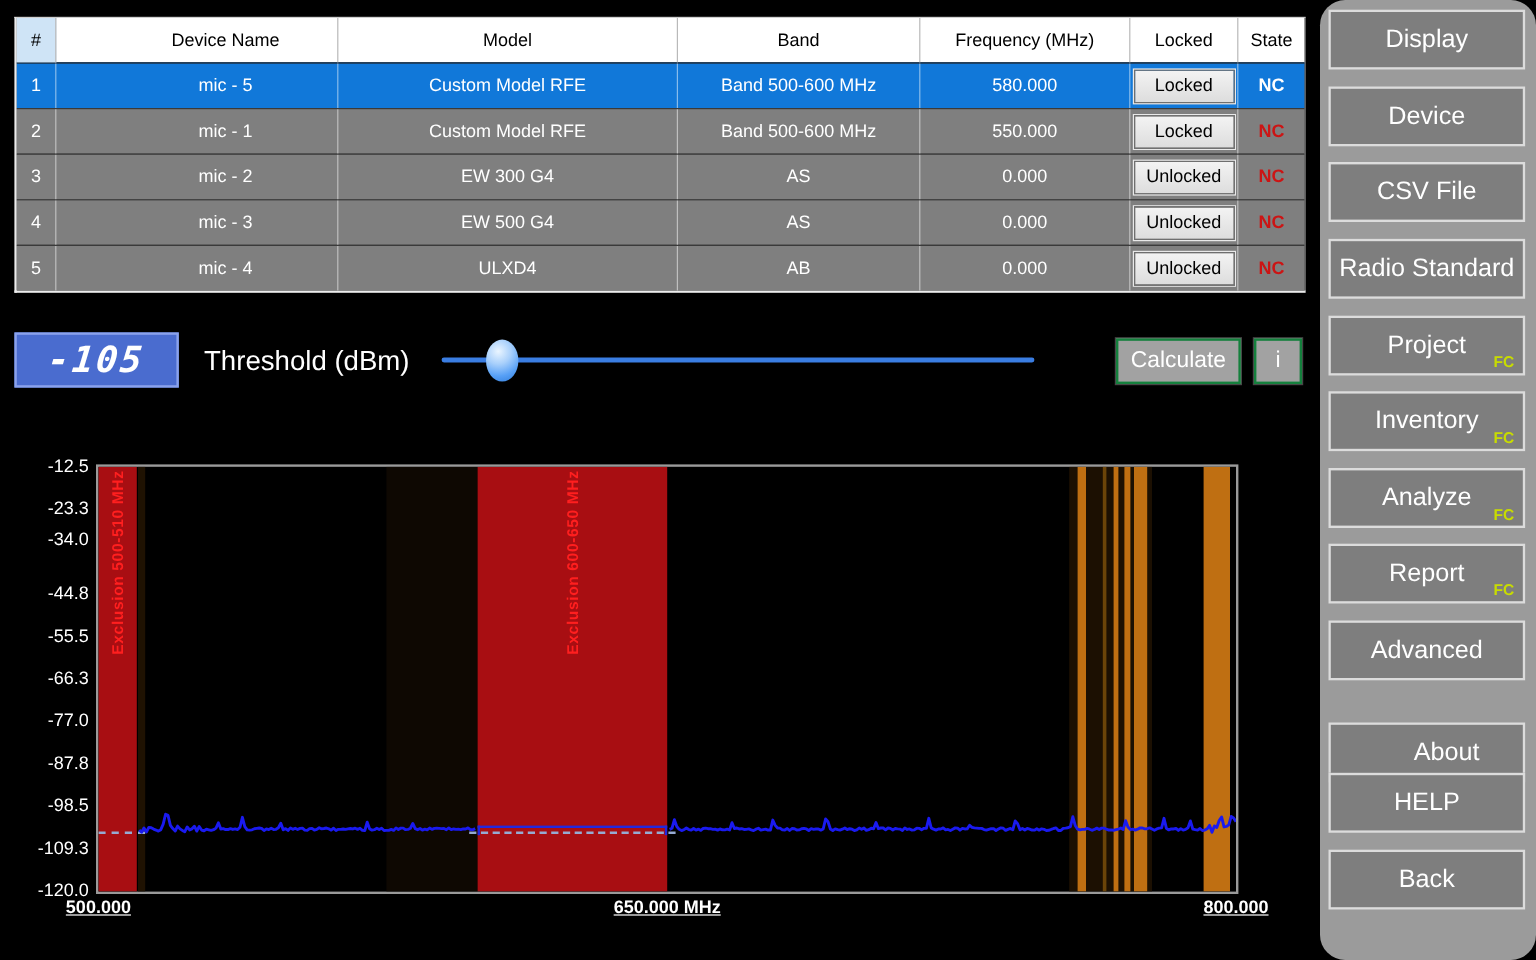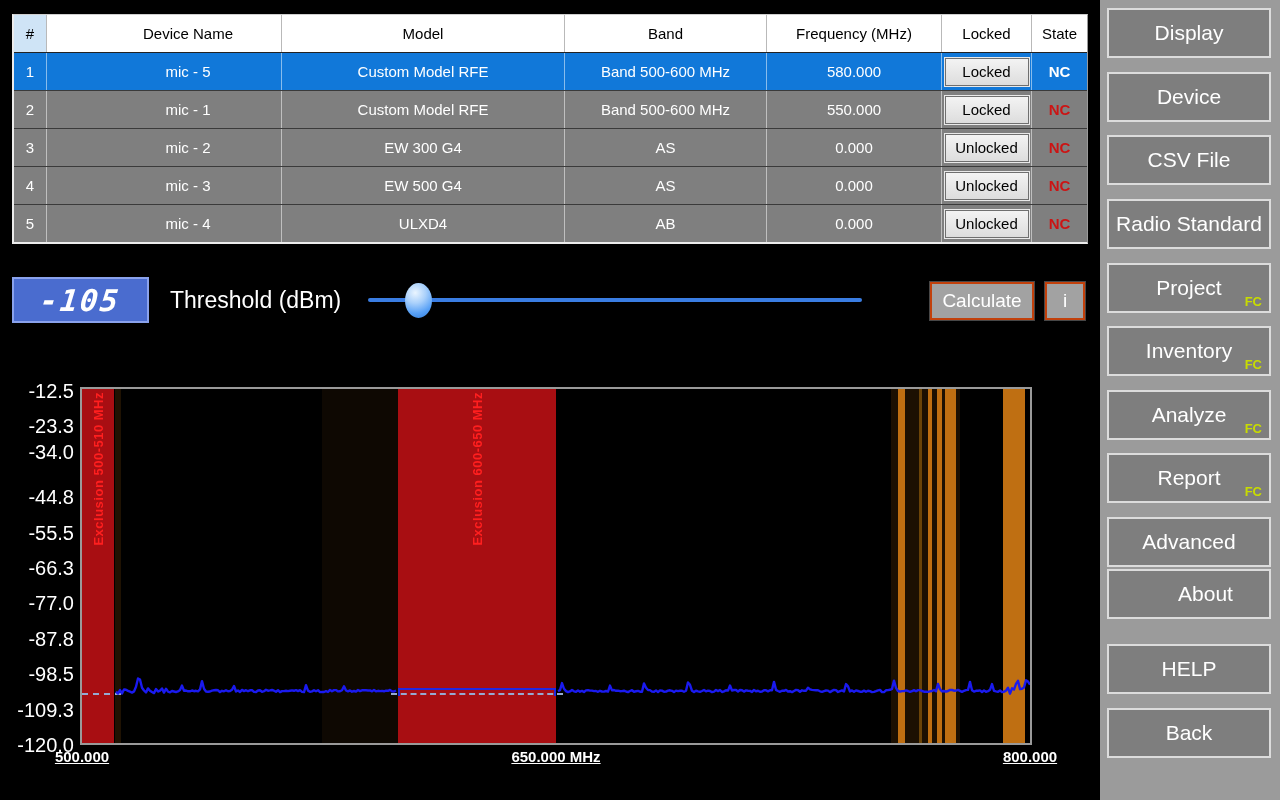--- a/index.html
+++ b/index.html
@@ -19,35 +19,35 @@
   .c0{width:33px;}.c1{width:235px;padding-left:48px;}.c2{width:283px;}.c3{width:202px;}.c4{width:175px;}.c5{width:90px;}.c6{width:55px;flex:1;}
   .lockbtn{width:84px;height:28px;background:linear-gradient(#f3f3f3,#dddddd);border:1px solid #6f6f6f;box-shadow:0 0 0 1px #e9e9e9;color:#000;font-size:15px;font-family:inherit;padding:0;}
 
   
   .lcd{position:absolute;left:12px;top:277px;width:137px;height:46px;background:#4a6ccf;border:2px solid #8aa2ec;display:flex;align-items:center;justify-content:center;box-sizing:border-box;}
   .lcd-text{font-family:"DejaVu Sans Mono",monospace;font-style:italic;font-weight:bold;font-size:30px;color:#fff;letter-spacing:2px;transform:skewX(-6deg);}
   .th-label{position:absolute;left:170px;top:287px;font-size:23px;color:#fff;}
   .slider{position:absolute;left:368px;top:282px;width:494px;height:38px;}
   .track{position:absolute;left:0;top:16px;width:100%;height:4px;background:#3a7de2;border-radius:2px;}
   .thumb{position:absolute;top:1px;width:27px;height:35px;border-radius:50%;background:radial-gradient(circle at 38% 28%,#eaf5ff 0%,#a9d0fb 35%,#57a0f6 68%,#2e7ad8 100%);}
-  .btn{position:absolute;top:282px;height:38px;background:#a2a2a2;border:2px solid #c2410c;box-shadow:0 0 0 1px #474747;color:#fff;font-size:19px;font-family:inherit;box-sizing:border-box;padding:0;}
+  .btn{position:absolute;top:282px;height:38px;background:#a2a2a2;border:2px solid #15803d;box-shadow:0 0 0 1px #474747;color:#fff;font-size:19px;font-family:inherit;box-sizing:border-box;padding:0;}
   .btn.calc{left:930px;width:104px;}
   .btn.info{left:1045px;width:40px;}
 
   
   .plot{position:absolute;left:80px;top:387px;width:948px;height:354px;background:#000;border:2px solid #9a9a9a;overflow:hidden;}
   .band{position:absolute;top:0;bottom:0;}
   .excl-label{position:absolute;top:3px;left:50%;transform:translateX(-50%) rotate(180deg);writing-mode:vertical-rl;font-size:13px;font-weight:bold;letter-spacing:.5px;white-space:nowrap;}
   .dash{position:absolute;height:0;}
   .selbox{position:absolute;box-sizing:border-box;}
-  .ytick{position:absolute;left:12px;width:62px;text-align:right;font-size:20px;color:#fff;}
+  .ytick{position:absolute;left:12px;width:62px;text-align:right;font-size:15px;color:#fff;}
   .xtick{position:absolute;top:748px;transform:translateX(-50%);font-size:15px;font-weight:bold;color:#fff;white-space:nowrap;text-decoration:underline;}
 
   
-  .sidebar{position:absolute;left:1100px;top:0;width:180px;height:800px;background:#9b9b9b;}
+  .sidebar{position:absolute;left:1100px;top:0;width:180px;height:800px;background:#9b9b9b;border-radius:21px;}
   .side-btn{position:absolute;left:7px;width:164px;height:50px;background:#7e7e7e;border:2px solid #dcdcdc;color:#fff;font-size:21px;font-family:inherit;display:flex;align-items:center;justify-content:center;box-sizing:border-box;padding:0;}
   .fc{position:absolute;right:7px;bottom:2px;font-size:13px;font-weight:bold;color:#c8dc00;}
 </style>
 </head>
 <body>
 
 <div class="app" id="app">
 
   <div class="device-table">
     <div class="t-header" id="t-header">
@@ -178,21 +178,21 @@
         <span>Analyze</span>
         <span class="fc">FC</span>
       </button>
       <button class="side-btn" style="top: 453px;">
         <span>Report</span>
         <span class="fc">FC</span>
       </button>
       <button class="side-btn" style="top: 517px;">
         <span>Advanced</span>
       </button>
-      <button class="side-btn" style="top: 569px; padding-left: 33px;">
+      <button class="side-btn" style="top: 602px; padding-left: 33px;">
         <span>About</span>
       </button>
       <button class="side-btn" style="top: 644px;">
         <span>HELP</span>
       </button>
       <button class="side-btn" style="top: 708px;">
         <span>Back</span>
       </button>
     </div>
 

